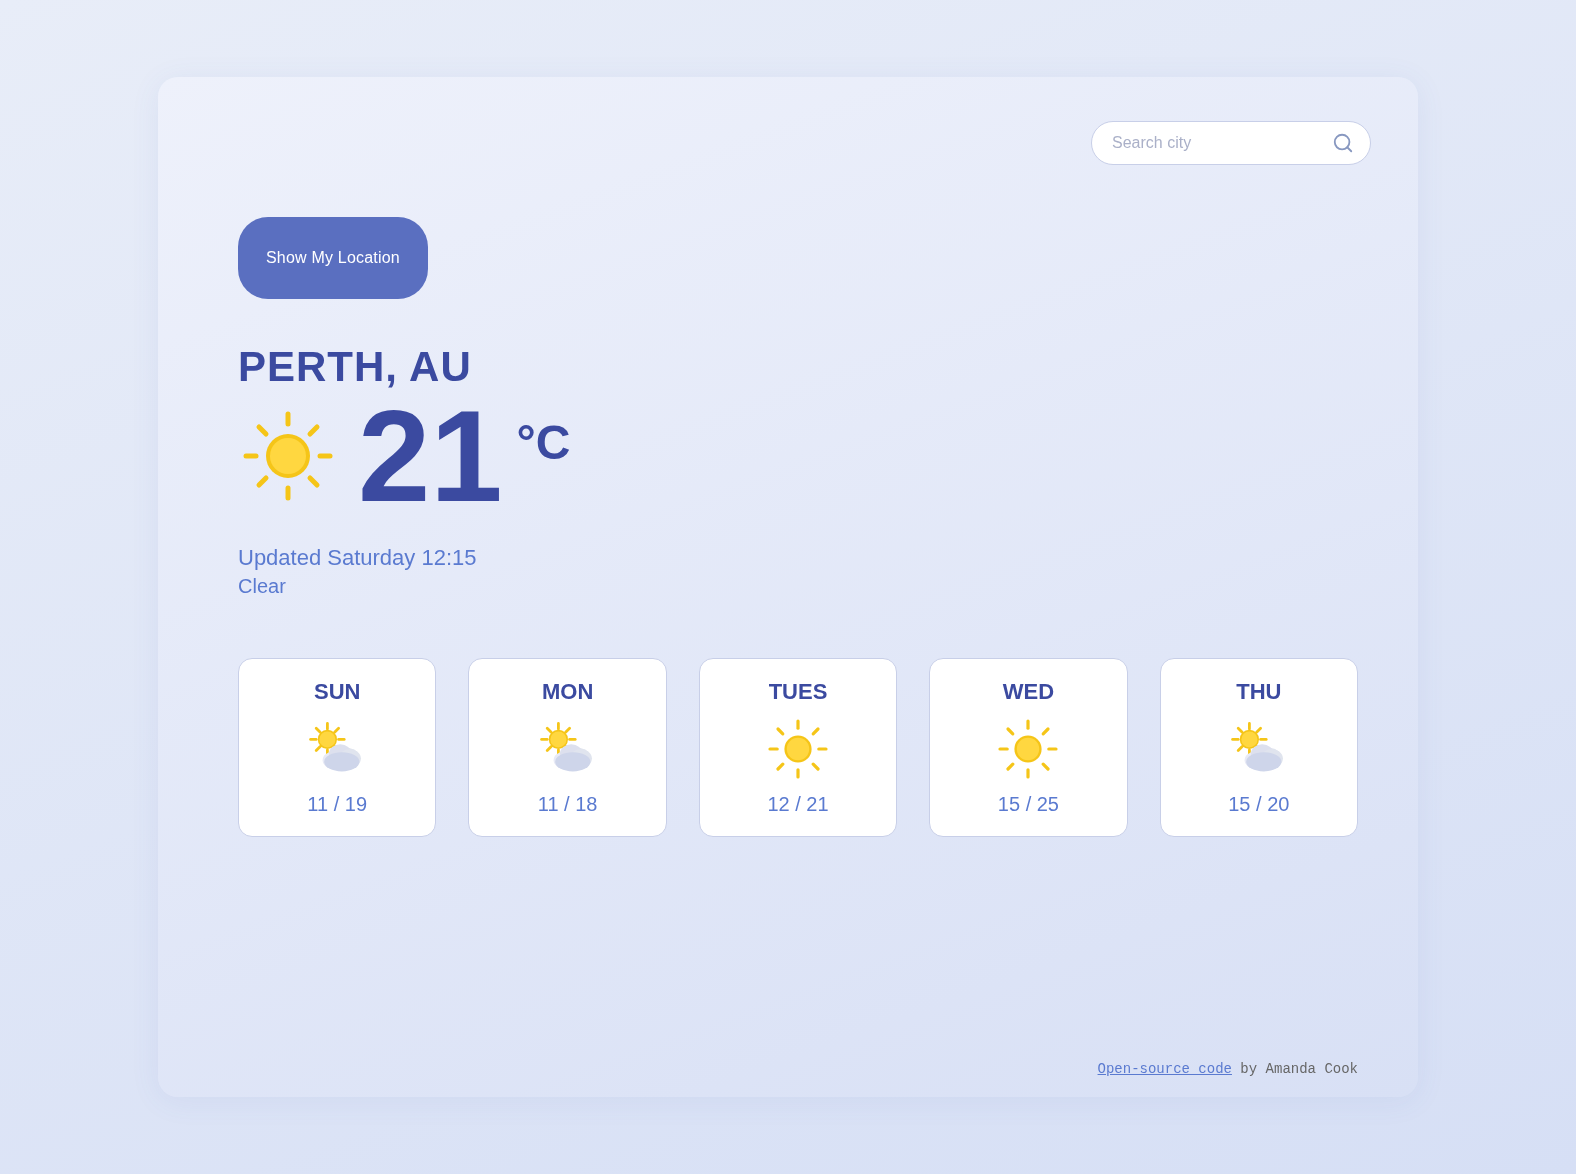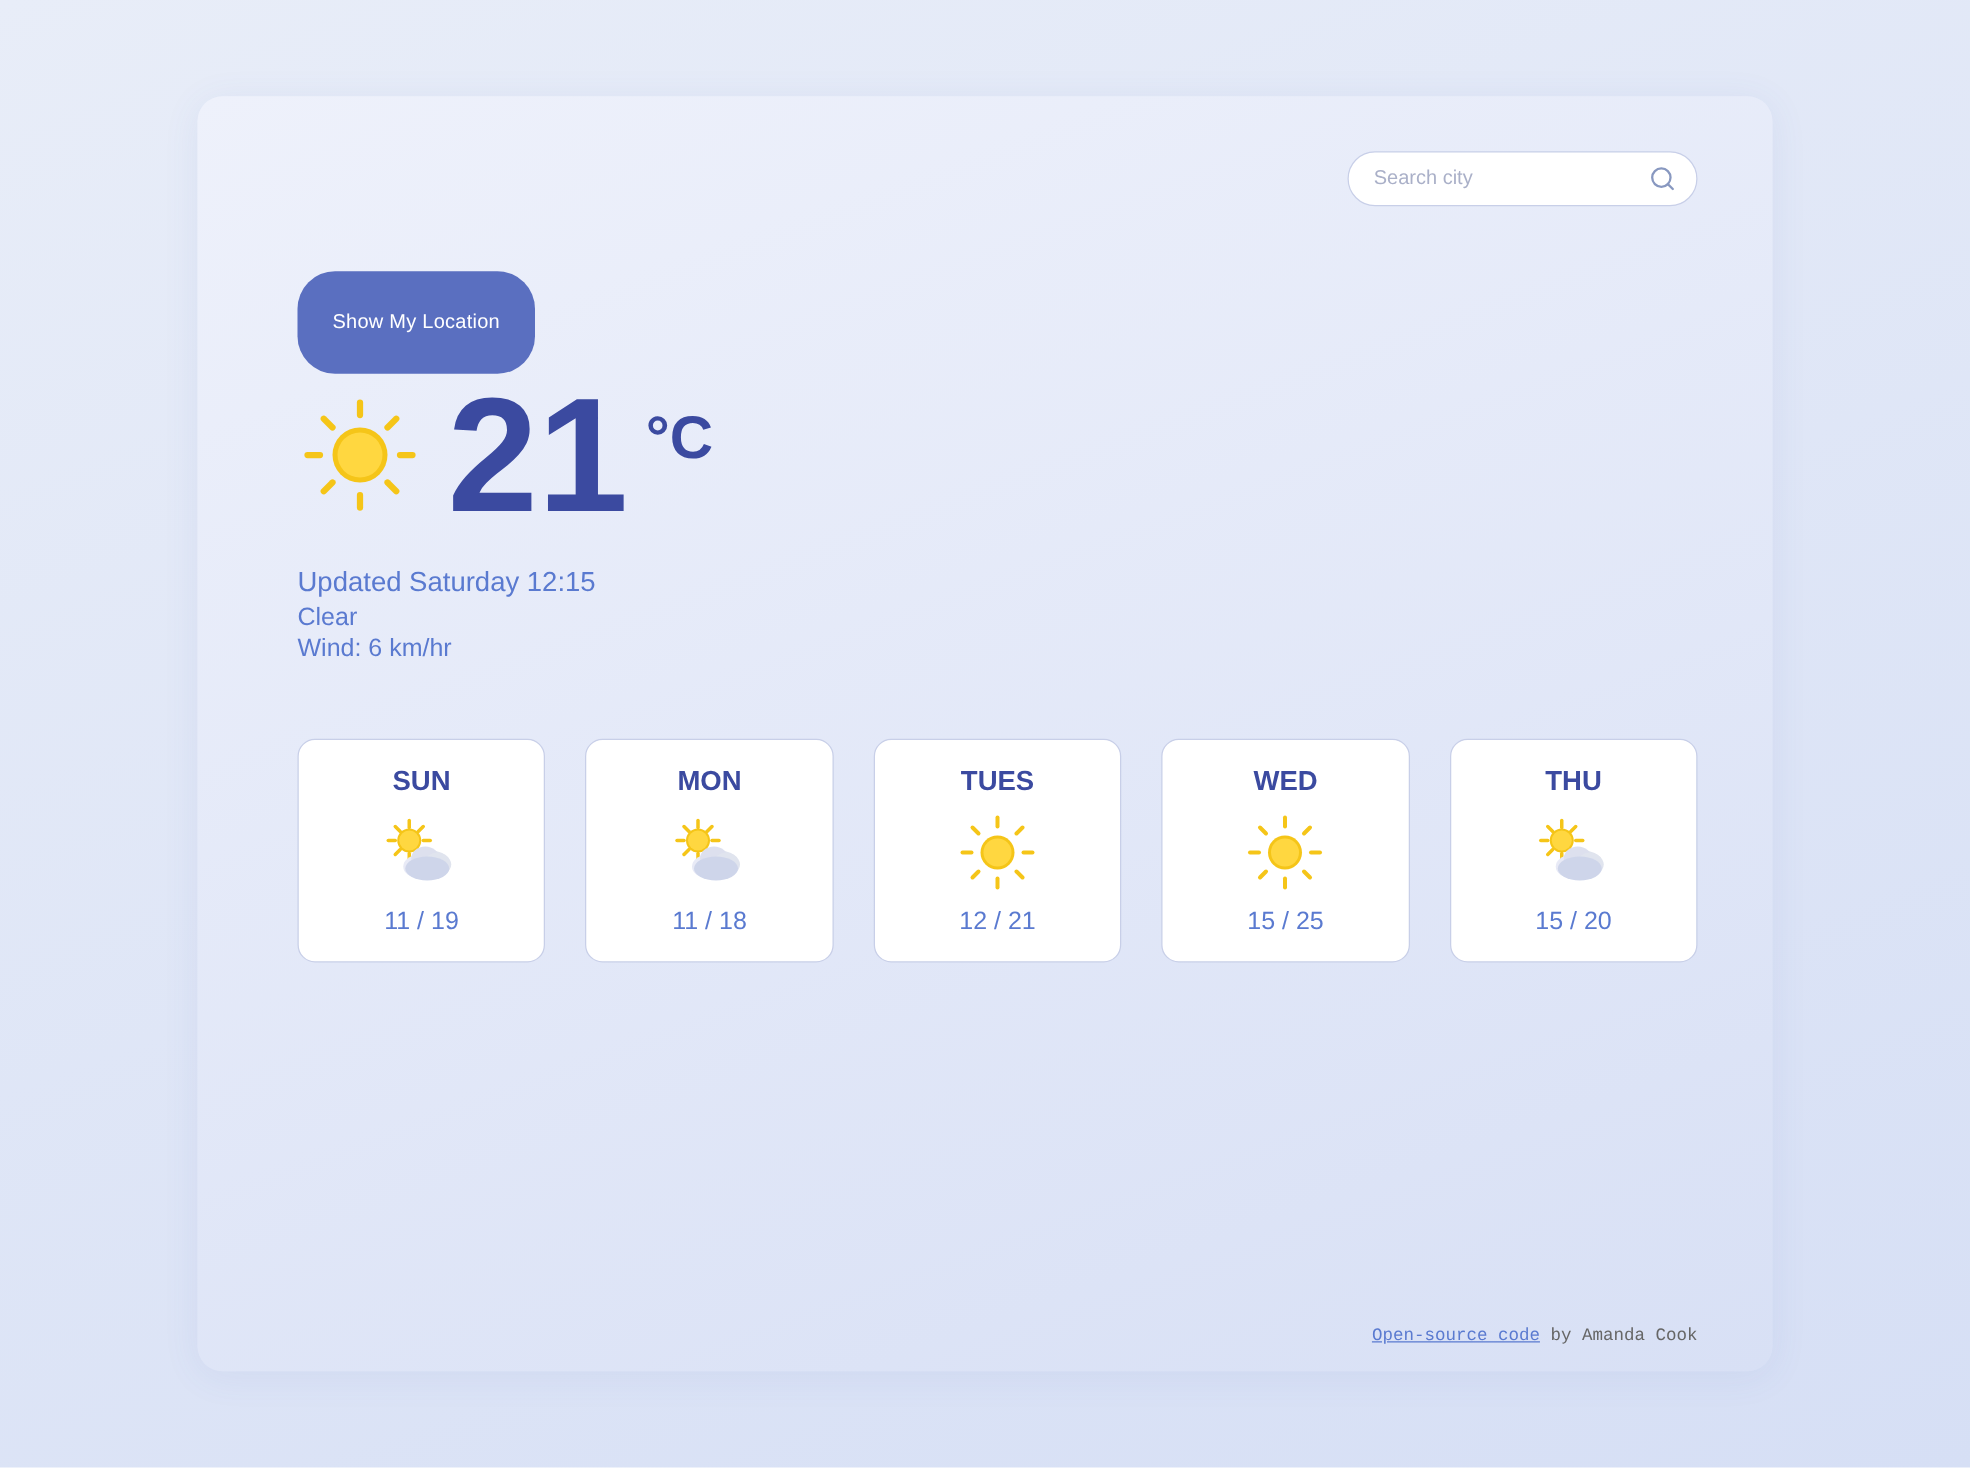--- a/index.html
+++ b/index.html
@@ -20,21 +20,21 @@
       border-radius: 20px;
       position: relative;
       padding: 40px 60px 40px 80px;
       box-shadow: 0 4px 30px rgba(80,100,180,0.08);
     }
 
     
     .search-bar {
       position: absolute;
       top: 44px;
-      right: 60px;
+      right: 47px;
       display: flex;
       align-items: flex-start;
     }
 
     .search-input-wrapper {
       display: flex;
       align-items: center;
       background: #fff;
       border: 1.5px solid #c8cfe8;
       border-radius: 30px;
@@ -209,20 +209,21 @@
         <circle cx="11" cy="11" r="8"></circle>
         <line x1="21" y1="21" x2="16.65" y2="16.65"></line>
       </svg>
     </div>
   </div>
 
   
   <button class="location-btn">Show My Location</button>
 
   
+  <div class="city-name">PERTH, AU</div>
 
   
   <div class="temp-section">
     <div class="sun-icon">
       <svg class="sun-svg" viewBox="0 0 100 100" xmlns="http://www.w3.org/2000/svg">
 
         <line x1="50" y1="8" x2="50" y2="18" stroke="#F5C518" stroke-width="5" stroke-linecap="round"></line>
         <line x1="50" y1="82" x2="50" y2="92" stroke="#F5C518" stroke-width="5" stroke-linecap="round"></line>
         <line x1="8" y1="50" x2="18" y2="50" stroke="#F5C518" stroke-width="5" stroke-linecap="round"></line>
         <line x1="82" y1="50" x2="92" y2="50" stroke="#F5C518" stroke-width="5" stroke-linecap="round"></line>
@@ -236,21 +237,20 @@
       </svg>
     </div>
     <div class="temp-number">21</div>
     <div class="temp-unit">°C</div>
   </div>
 
   
   <div class="weather-details">
     <div class="updated-text">Updated Saturday 12:15</div>
     <div class="condition-text">Clear</div>
-    <div class="wind-text">Wind: 6 km/hr</div>
   </div>
 
   
   <div class="forecast-section">
   <div class="forecast-card">
         <div class="forecast-day">SUN</div>
         <div style="width: 64px; height: 64px;"><svg viewBox="0 0 80 80" xmlns="http://www.w3.org/2000/svg" class="forecast-icon">
 
       <line x1="28" y1="8" x2="28" y2="15" stroke="#F5C518" stroke-width="3.5" stroke-linecap="round"></line>
       <line x1="28" y1="41" x2="28" y2="48" stroke="#F5C518" stroke-width="3.5" stroke-linecap="round"></line>

